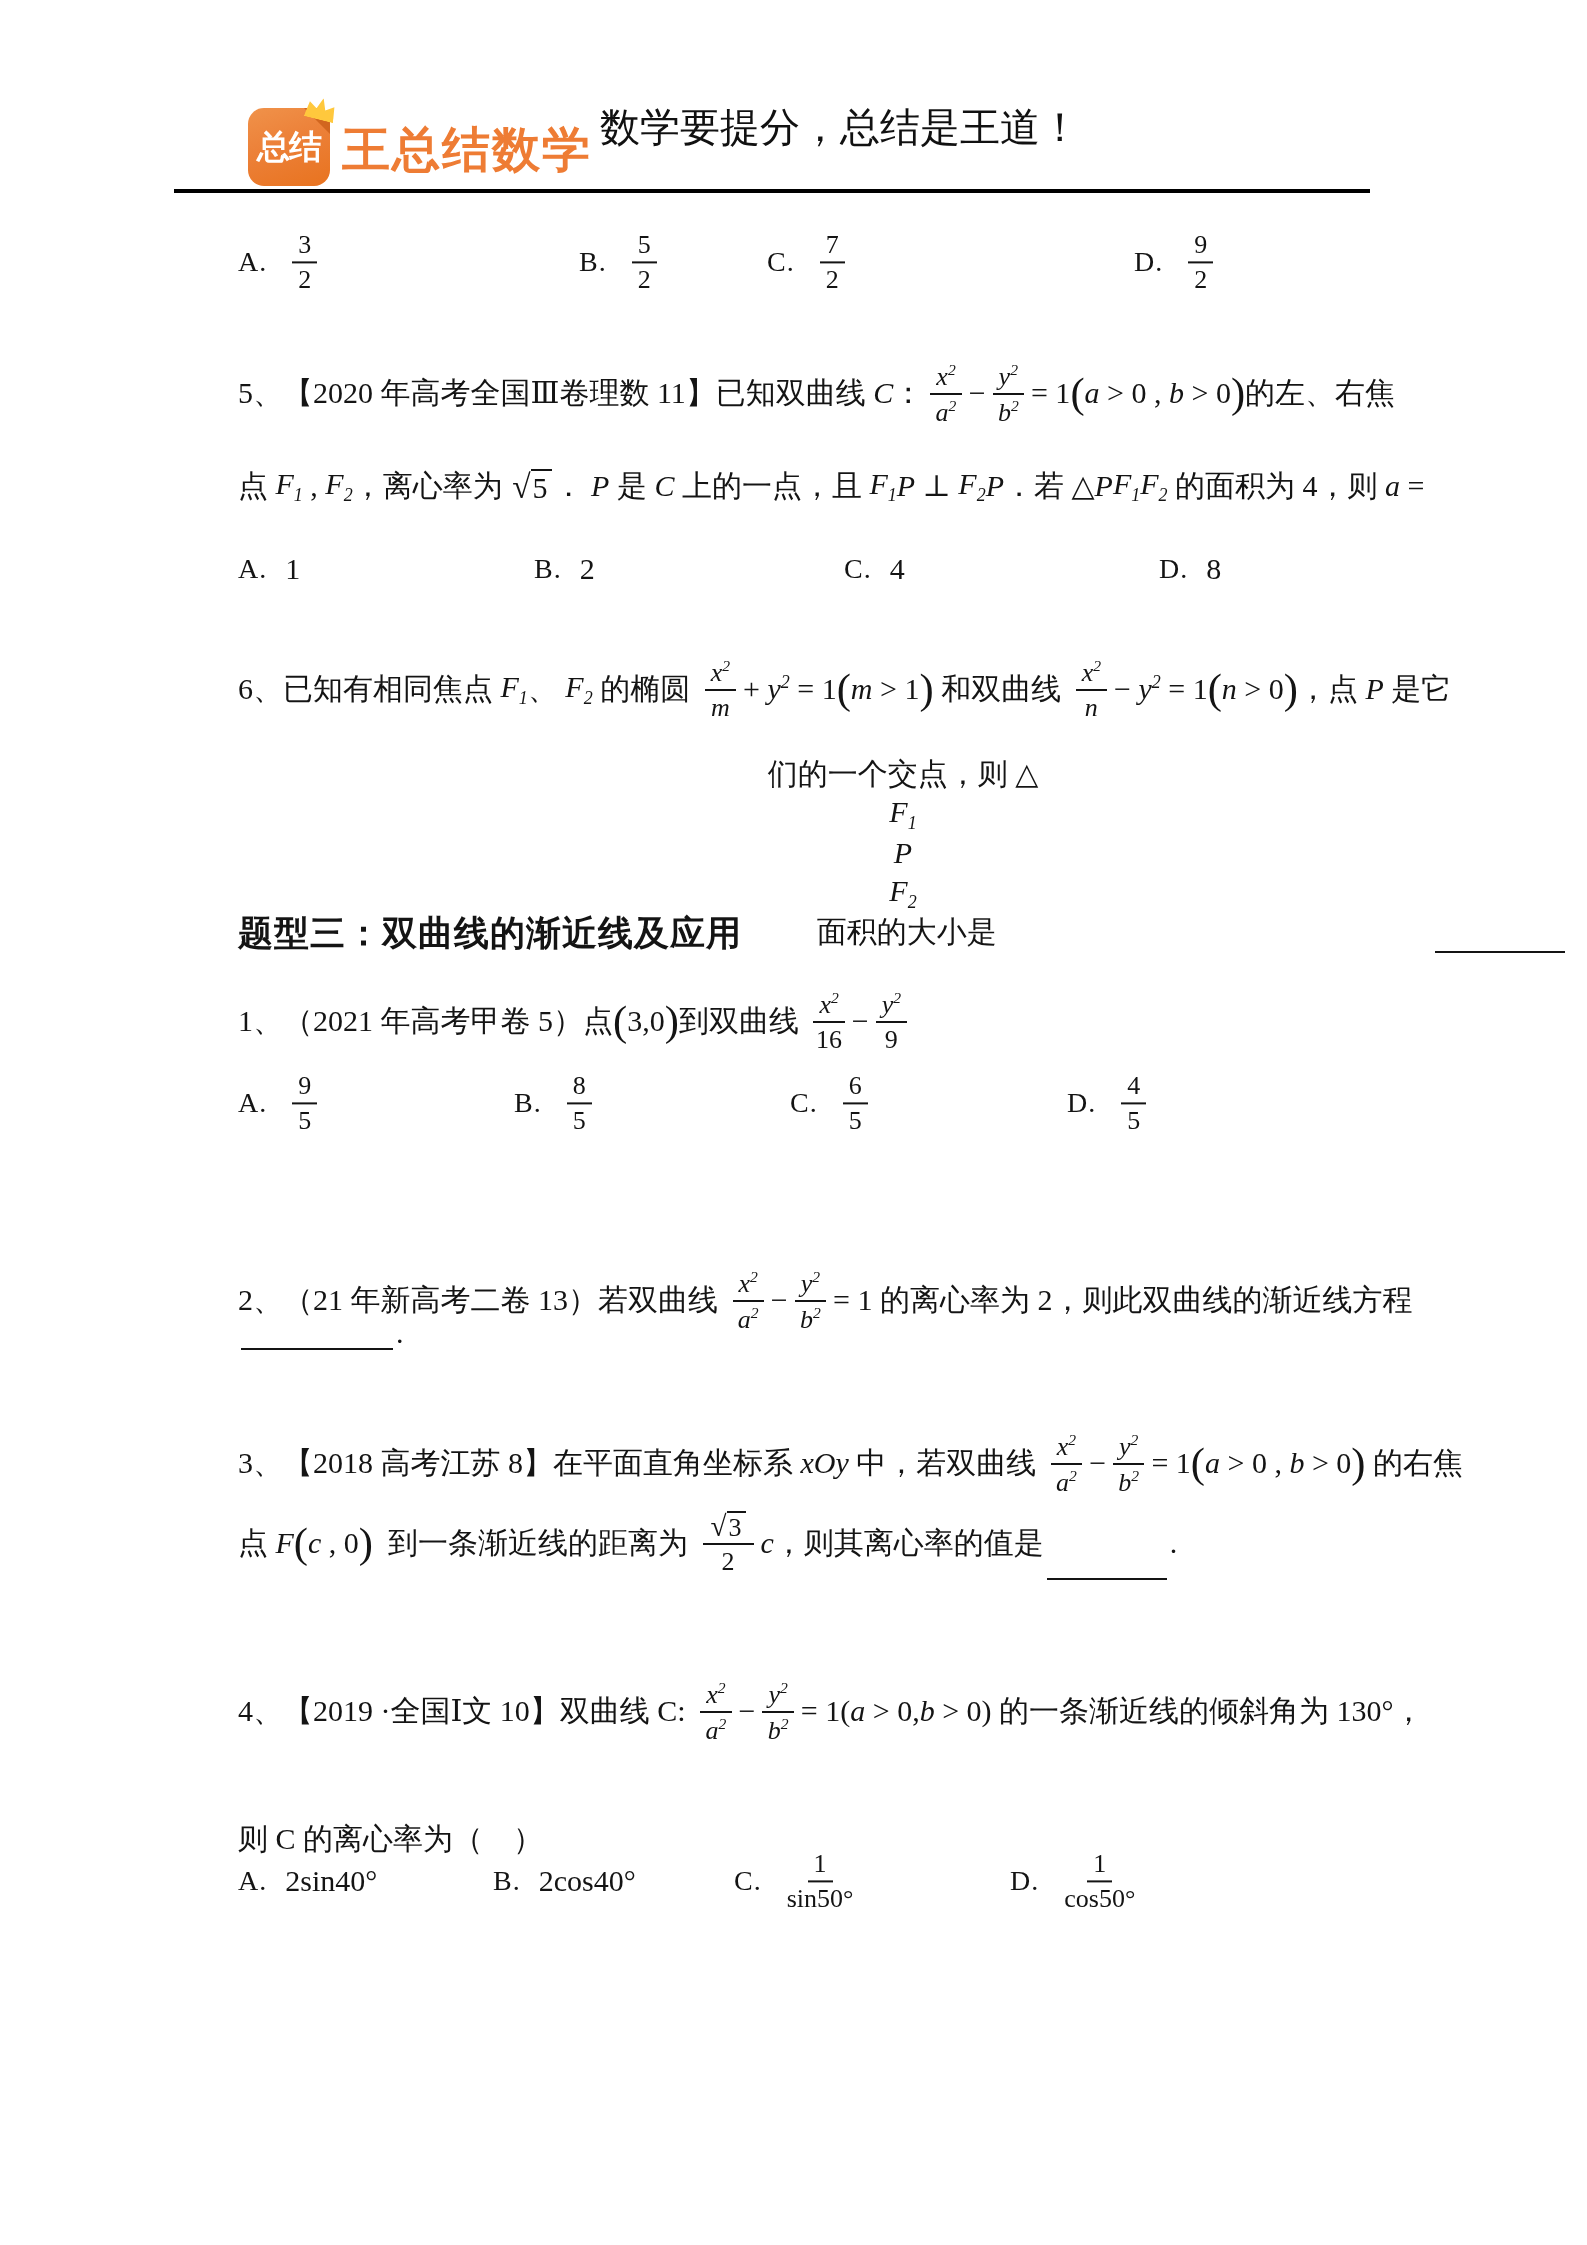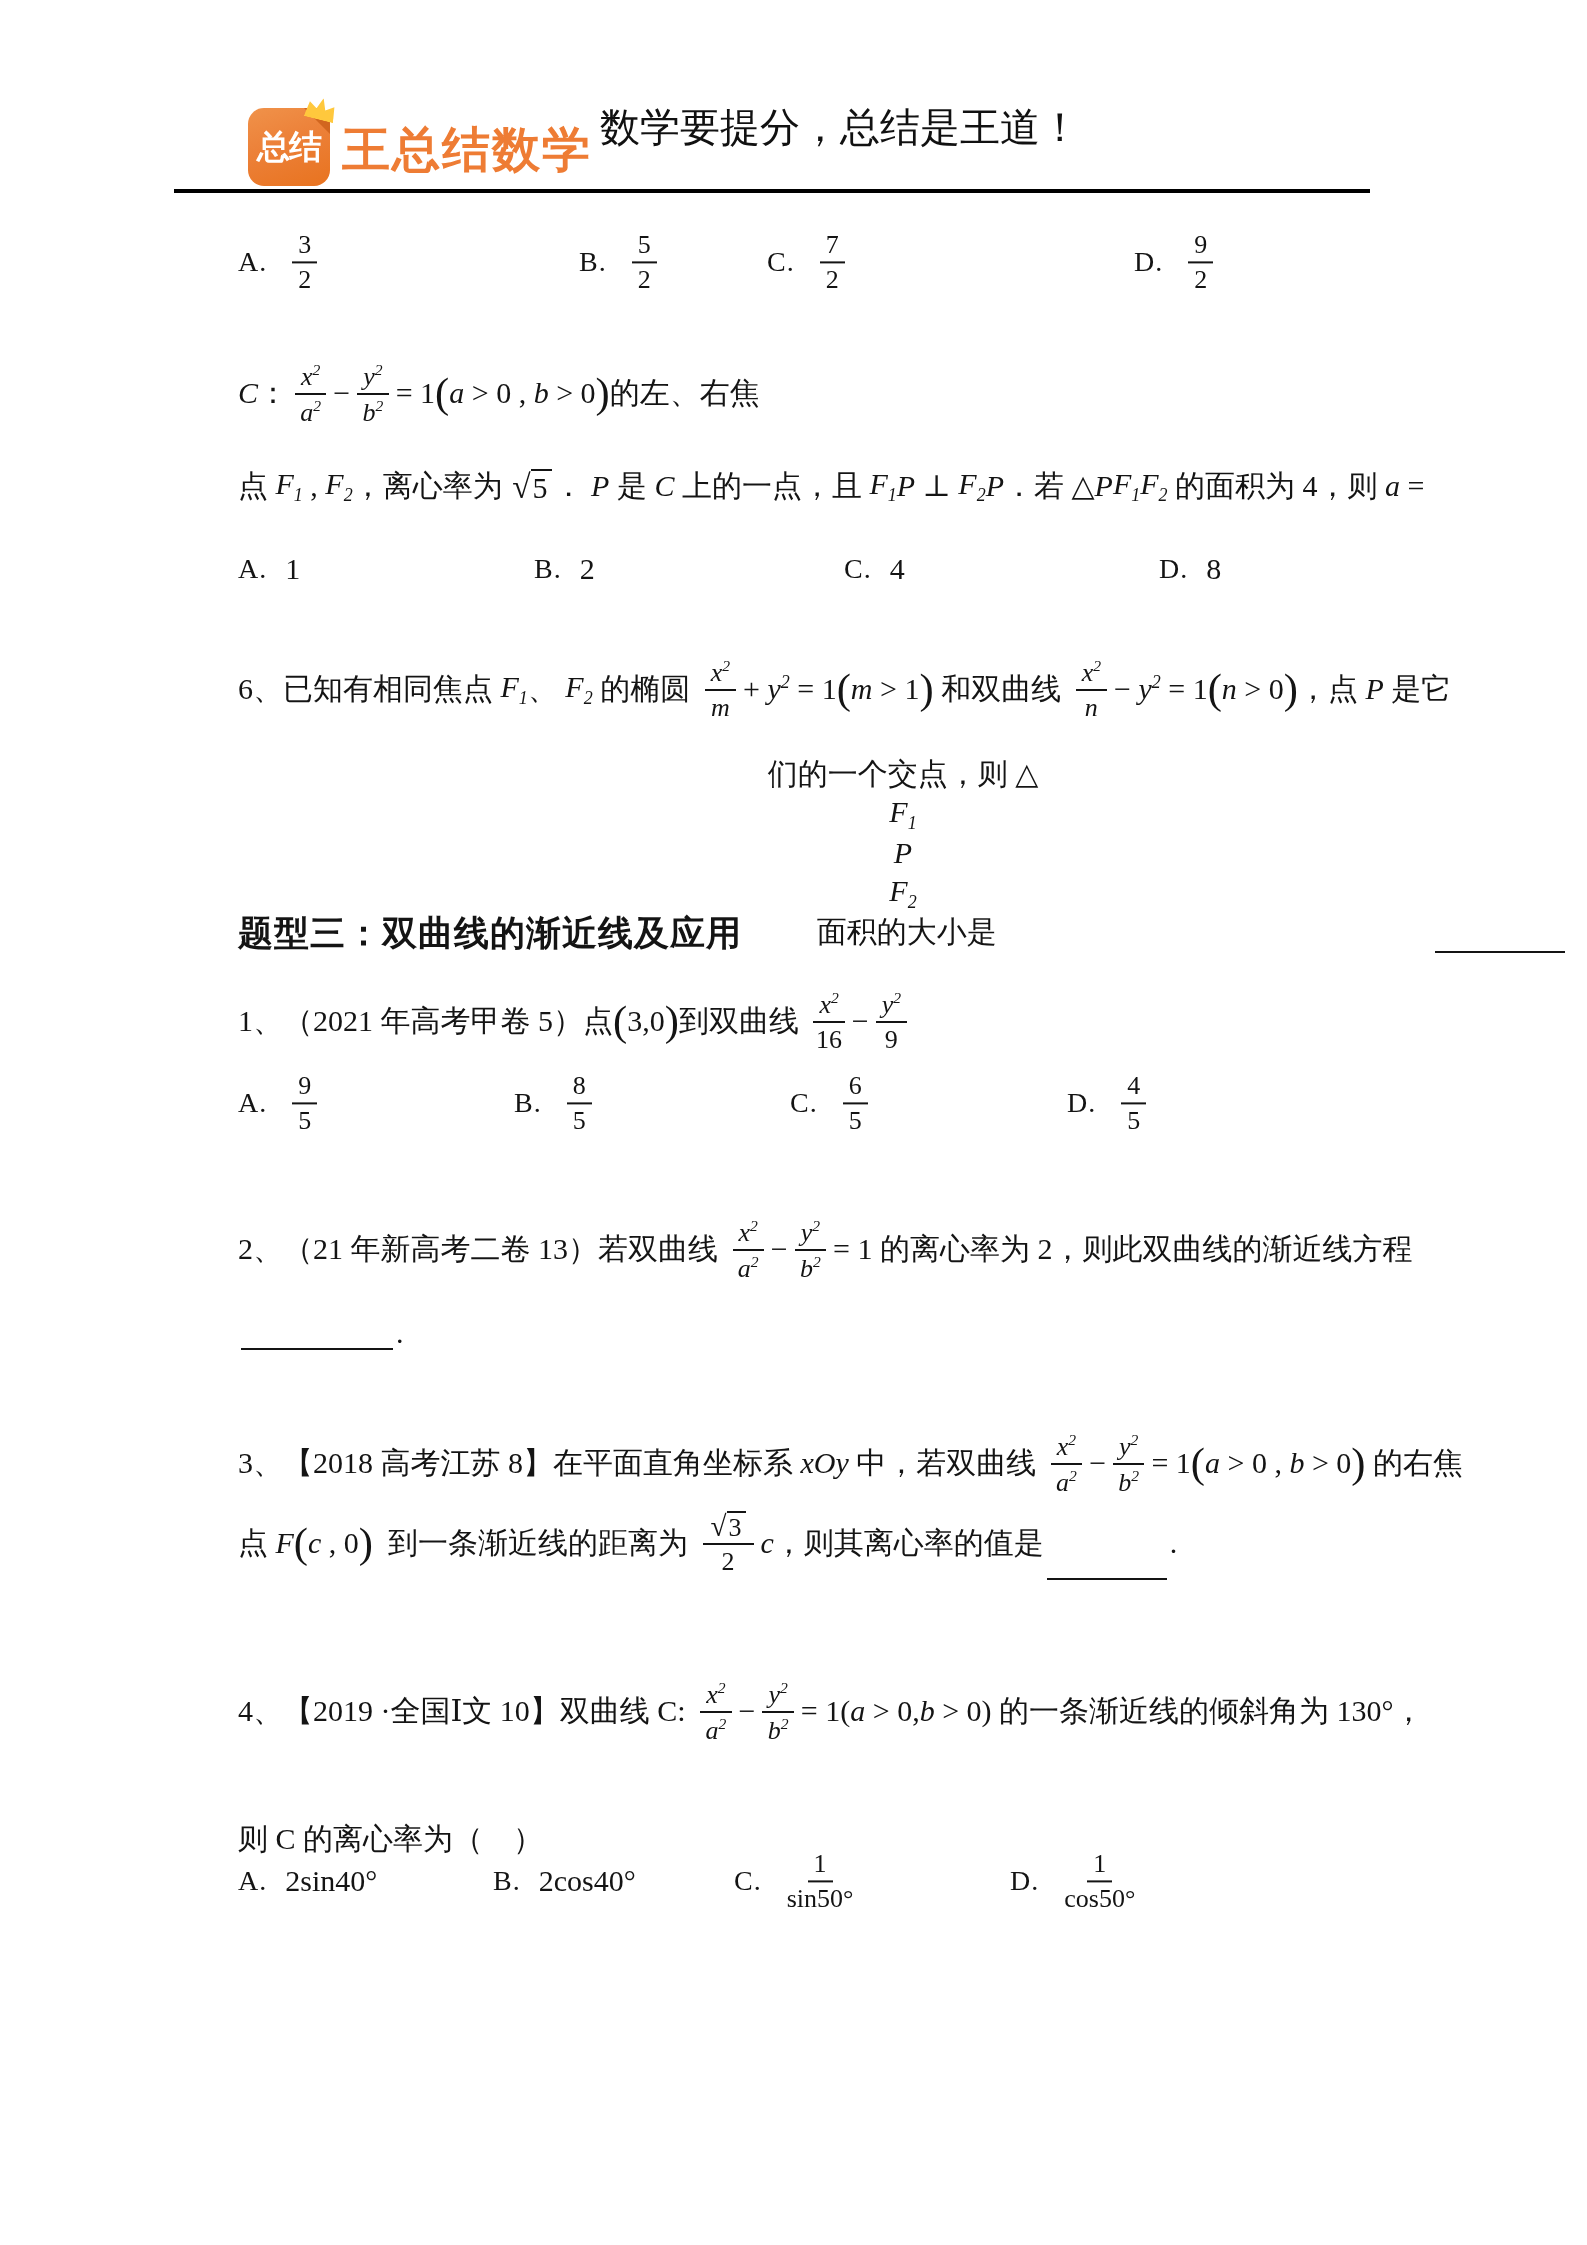--- a/index.html
+++ b/index.html
@@ -70,21 +70,21 @@
 
   [data-block="section-heading"]{top:912px;height:44px;}
 
   [data-block="q1-line1"]{top:982px;height:78px;}
   [data-block="q1-options"]{top:1064px;height:78px;}
   [data-block="q1-options"] .opt:nth-child(1){left:0;}
   [data-block="q1-options"] .opt:nth-child(2){left:276px;}
   [data-block="q1-options"] .opt:nth-child(3){left:552px;}
   [data-block="q1-options"] .opt:nth-child(4){left:829px;}
 
-  [data-block="q2-line1"]{top:1210px;height:78px;}
+  [data-block="q2-line1"]{top:1261px;height:78px;}
   [data-block="q2-line2"]{top:1312px;height:42px;}
 
   [data-block="q3-line1"]{top:1422px;height:82px;}
   [data-block="q3-line2"]{top:1502px;height:82px;}
 
   [data-block="q4-line1"]{top:1670px;height:82px;}
   [data-block="q4-line2"]{top:1782px;height:48px;margin-top:33px;}
   [data-block="q4-options"]{top:1842px;height:78px;}
   [data-block="q4-options"] .opt:nth-child(1){left:0;}
   [data-block="q4-options"] .opt:nth-child(2){left:255px;}
@@ -105,20 +105,21 @@
   <div class="header-rule"></div>
 
   <main id="doc">
       <div class="block optrow" data-block="orphan-options">
         <span class="opt"><span class="optlabel">A.</span><span class="optbody"><span class="frac"><span class="num"><span class="txt">3</span></span><span class="den"><span class="txt">2</span></span></span></span></span>
         <span class="opt"><span class="optlabel">B.</span><span class="optbody"><span class="frac"><span class="num"><span class="txt">5</span></span><span class="den"><span class="txt">2</span></span></span></span></span>
         <span class="opt"><span class="optlabel">C.</span><span class="optbody"><span class="frac"><span class="num"><span class="txt">7</span></span><span class="den"><span class="txt">2</span></span></span></span></span>
         <span class="opt"><span class="optlabel">D.</span><span class="optbody"><span class="frac"><span class="num"><span class="txt">9</span></span><span class="den"><span class="txt">2</span></span></span></span></span>
       </div>
       <div class="block line" data-block="q5-line1">
+        <span class="txt">5、【2020 年高考全国Ⅲ卷理数 11】已知双曲线 </span>
         <span class="var">C</span>
         <span class="txt">：</span>
         <span class="frac"><span class="num"><span class="var">x<sup>2</sup></span></span><span class="den"><span class="var">a<sup>2</sup></span></span></span>
         <span class="txt">−</span>
         <span class="frac"><span class="num"><span class="var">y<sup>2</sup></span></span><span class="den"><span class="var">b<sup>2</sup></span></span></span>
         <span class="txt">= 1</span>
         <span class="txt big">(</span>
         <span class="var">a</span>
         <span class="txt"> &gt; 0 , </span>
         <span class="var">b</span>

